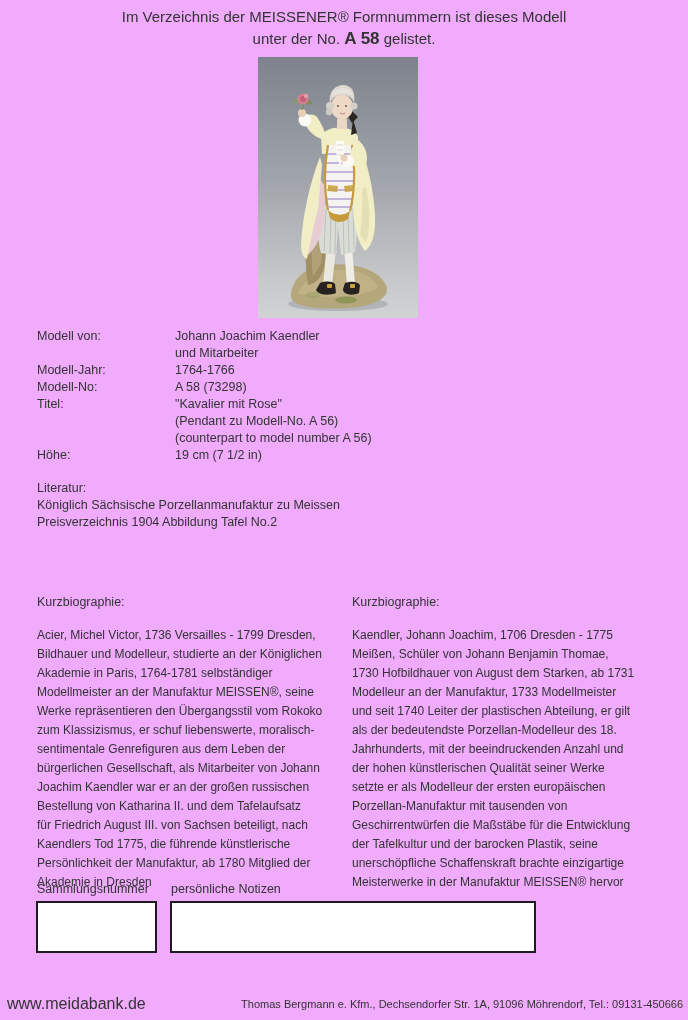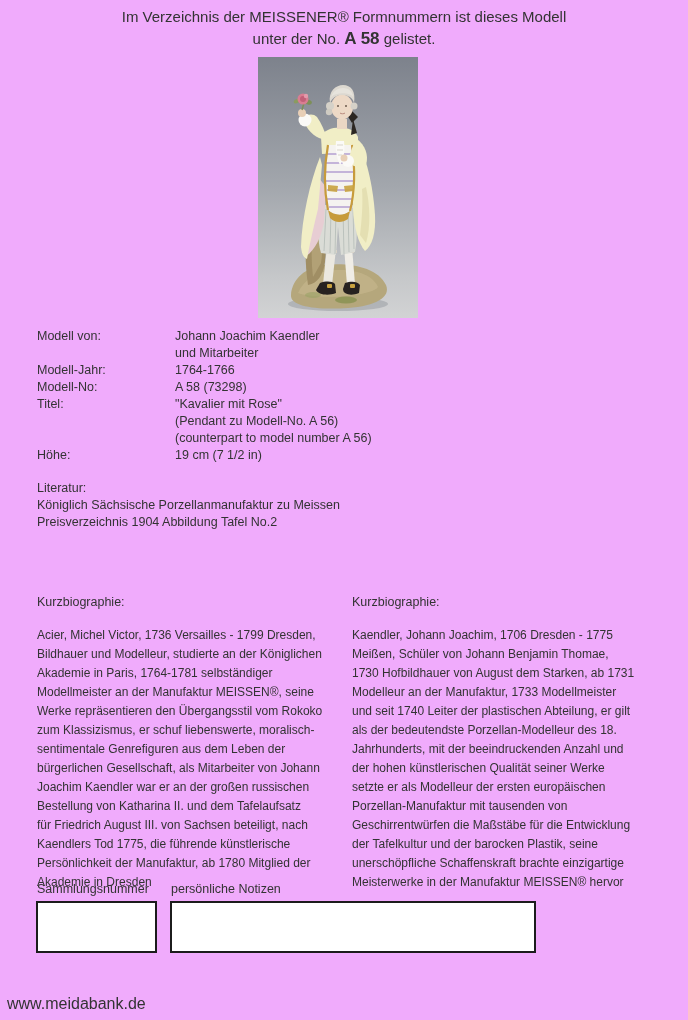--- a/index.html
+++ b/index.html
@@ -269,14 +269,15 @@
   </div>
 
   <div class="form-area">
     <div class="form-label collection">Sammlungsnummer</div>
     <div class="form-label notes">persönliche Notizen</div>
     <div class="form-box collection"></div>
     <div class="form-box notes"></div>
   </div>
 
   <div class="footer-site">www.meidabank.de</div>
+  <div class="footer-contact">Thomas Bergmann e. Kfm., Dechsendorfer Str. 1A, 91096 Möhrendorf, Tel.: 09131-450666</div>
 
 </div>
 
 </body></html>

